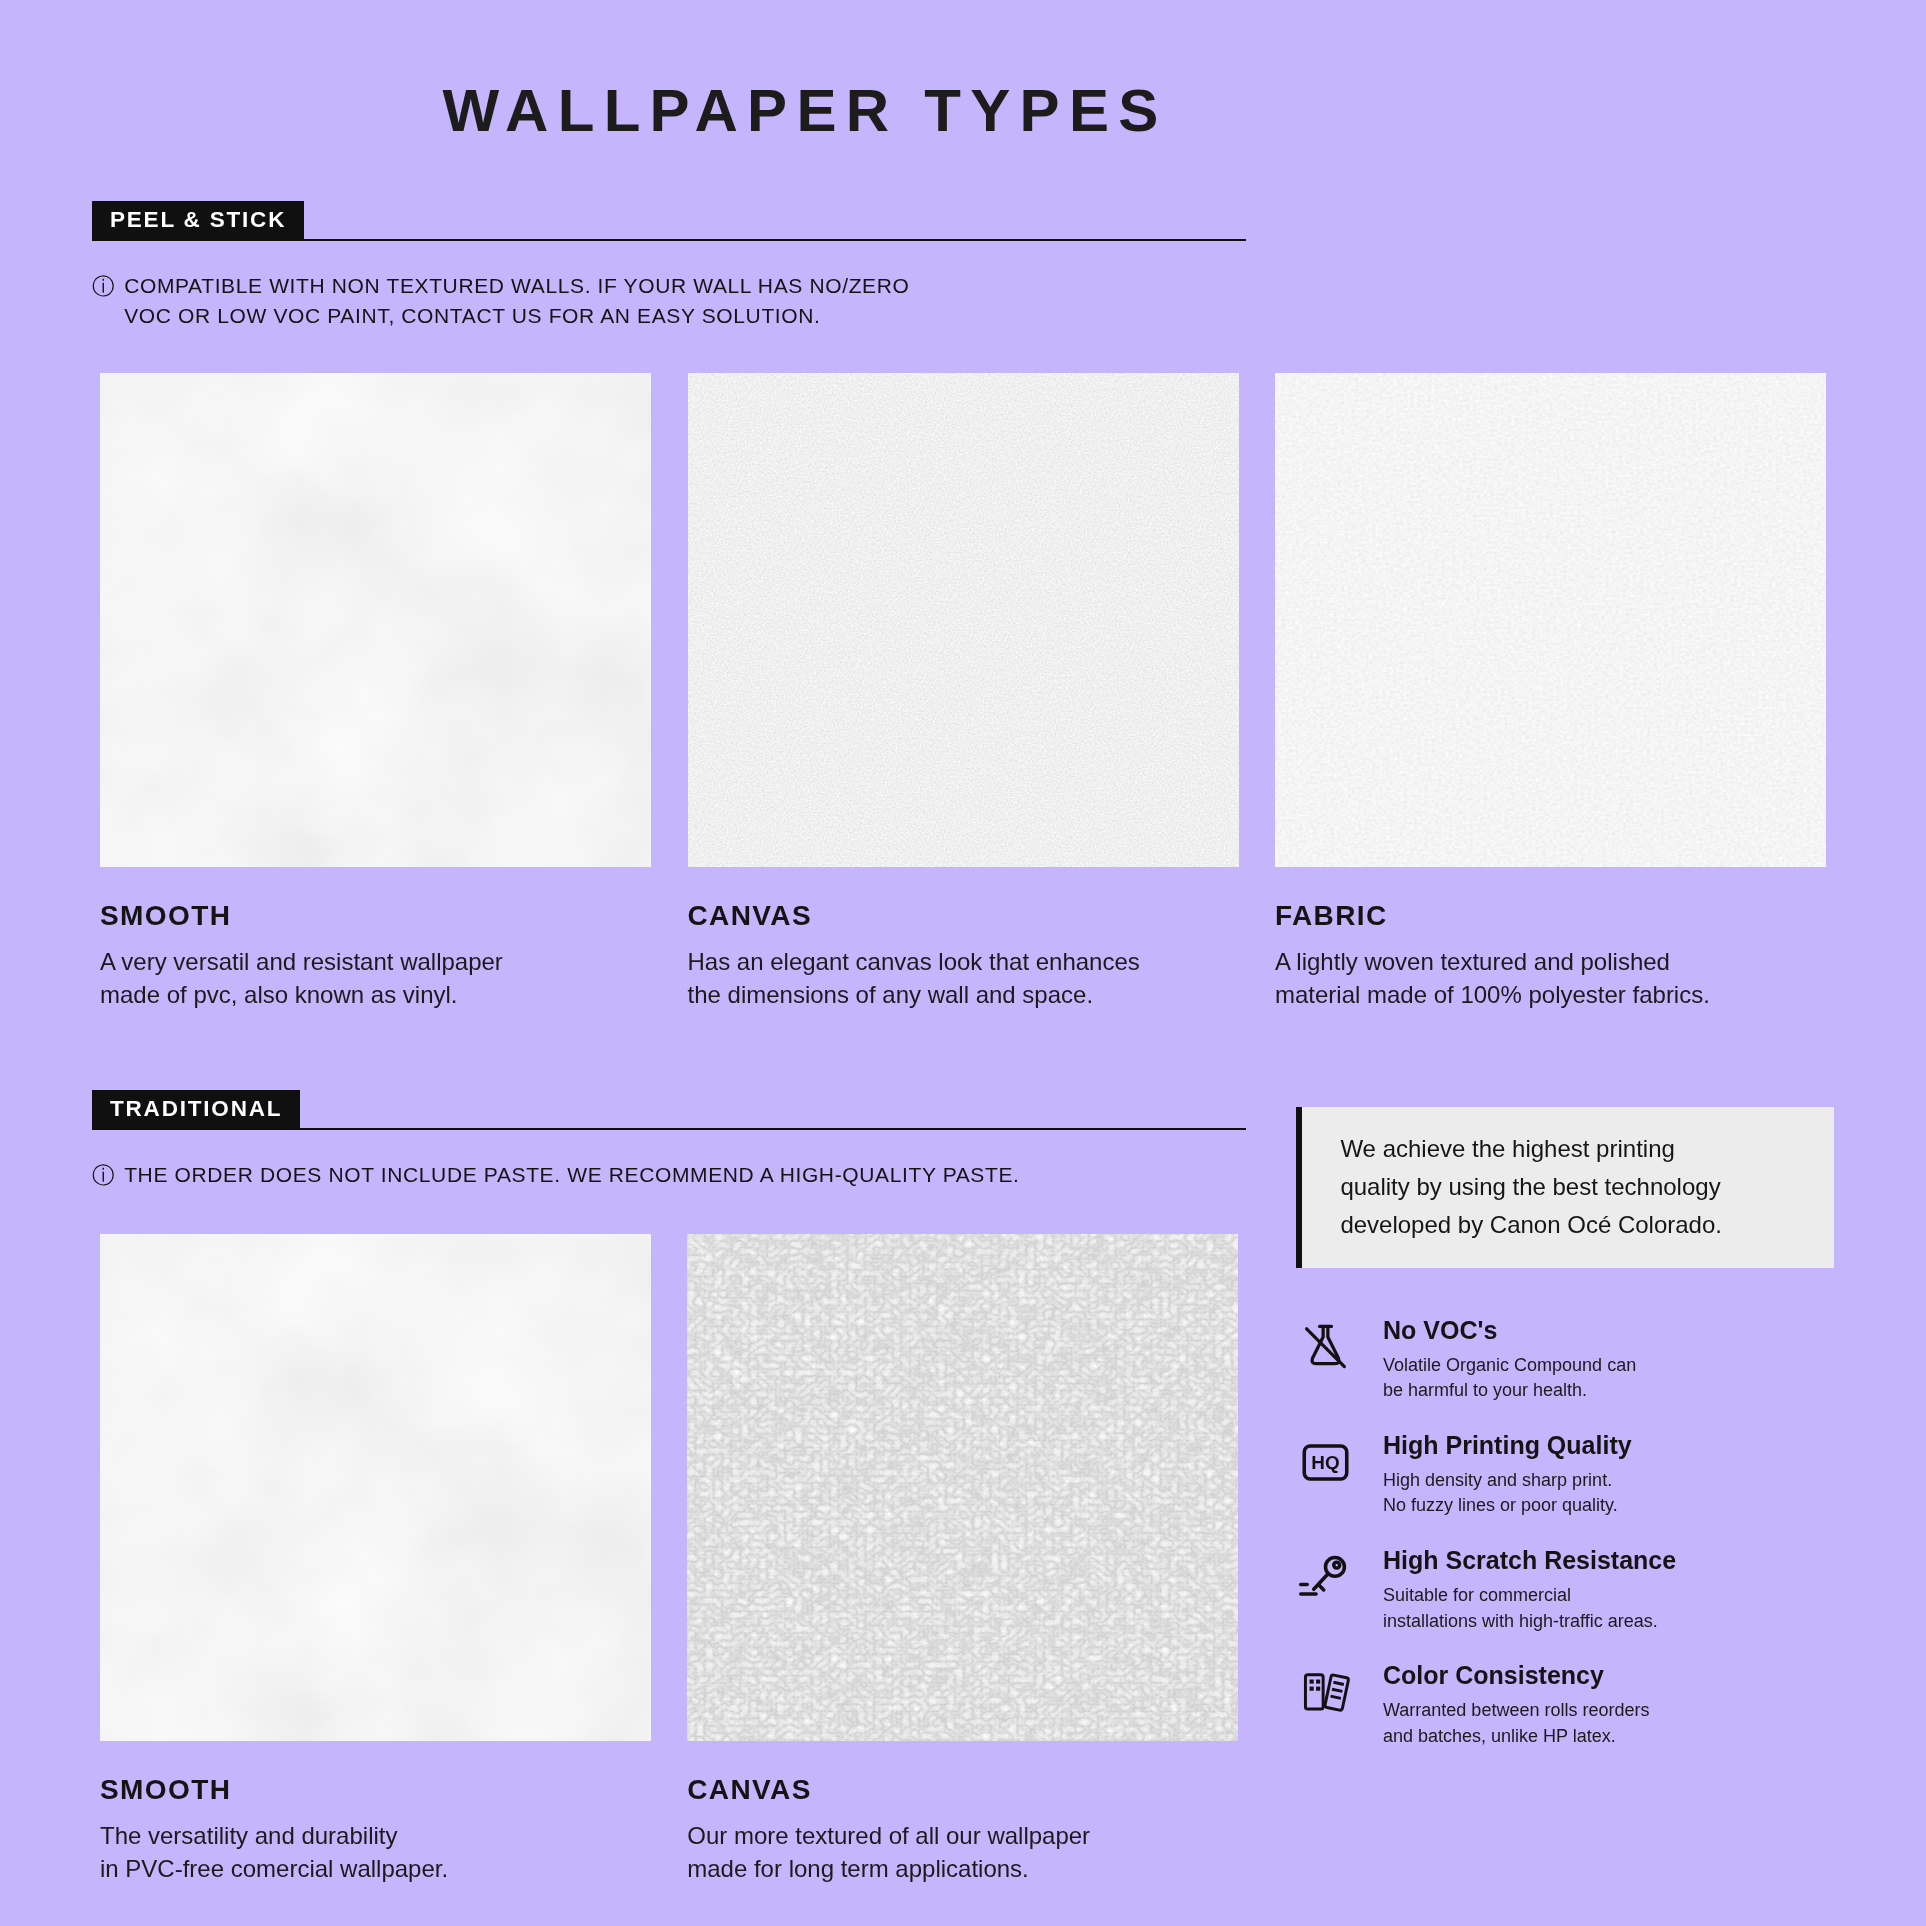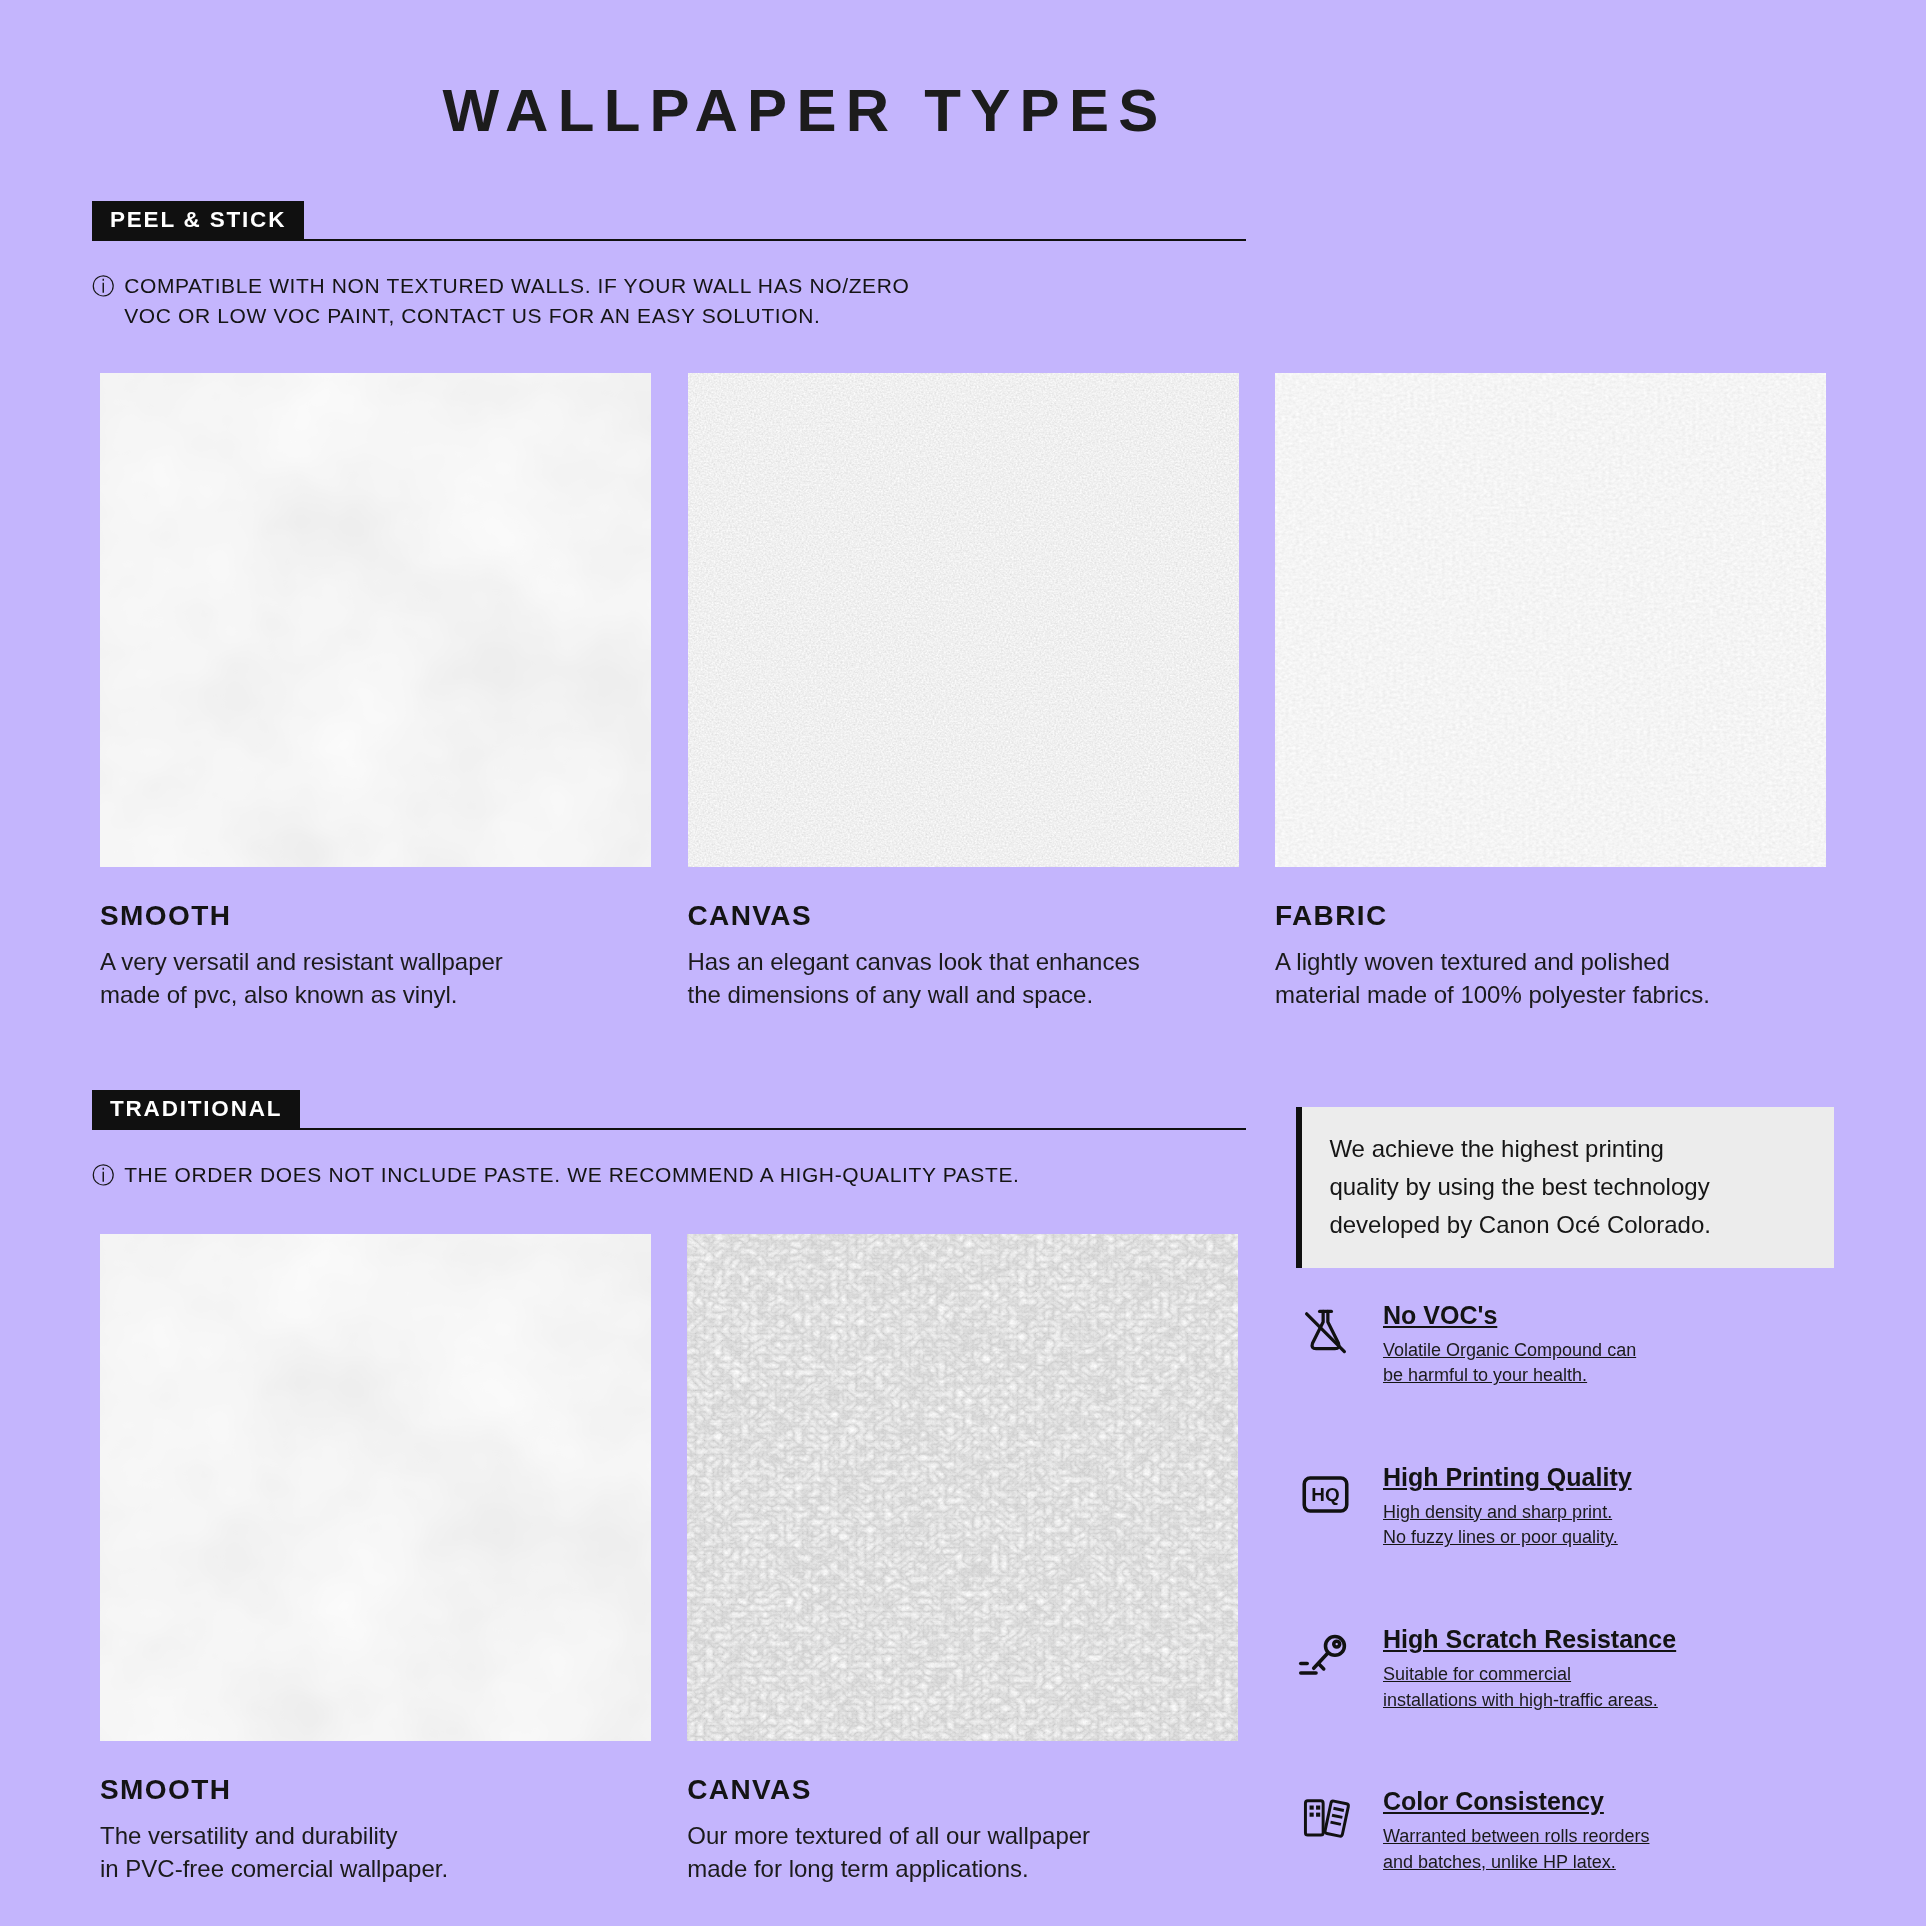--- a/index.html
+++ b/index.html
@@ -33,24 +33,24 @@
   .swatch { width:100%; height:494px; display:block; }
   .swatch.tall { height:507px; }
   .swatch-name { font-size:28px; font-weight:bold; letter-spacing:0.05em; margin:33px 0 13px; }
   .swatch-desc { font-size:24px; line-height:1.38; margin:0; white-space:pre-line; color:#1b1b1b; }
   .bottom-row { display:flex; margin-top:71px; gap:50px; }
   .col-left { flex:0 0 auto; width:1154px; }
   .col-right { flex:1; padding-top:16.7px; min-width:0; }
   .quality-box { display:flex; }
   .quality-bar { width:6.4px; background:#101010; flex:0 0 auto; }
   .quality-text {
-    background:#ececec; flex:1; padding:23px 27px;
+    background:#ececec; flex:1; padding:23px 38px;
     font-size:24px; line-height:1.6; white-space:pre-line; color:#161616;
   }
-  .features { margin-top:32px; display:flex; flex-direction:column; gap:73px;text-decoration:underline; }
+  .features { margin-top:47px; display:flex; flex-direction:column; gap:26px; }
   .feature { display:flex; gap:28px; }
   .feature-icon { width:59px; height:59px; flex:0 0 auto; margin-top:2.6px; }
   .feature-icon svg { width:59px; height:59px; display:block; }
   .feature-title { font-size:25px; font-weight:bold; margin:1.3px 0 7.7px; }
   .feature-desc { font-size:18px; line-height:1.42; margin:0; white-space:pre-line; color:#1b1b1b; }
   .bottom-rule { border:none; border-top:1.3px solid #4a4a4a; margin:33px 0 0; }
   .defs-svg { position:absolute; width:0; height:0; }
 </style>
 </head>
 <body>

